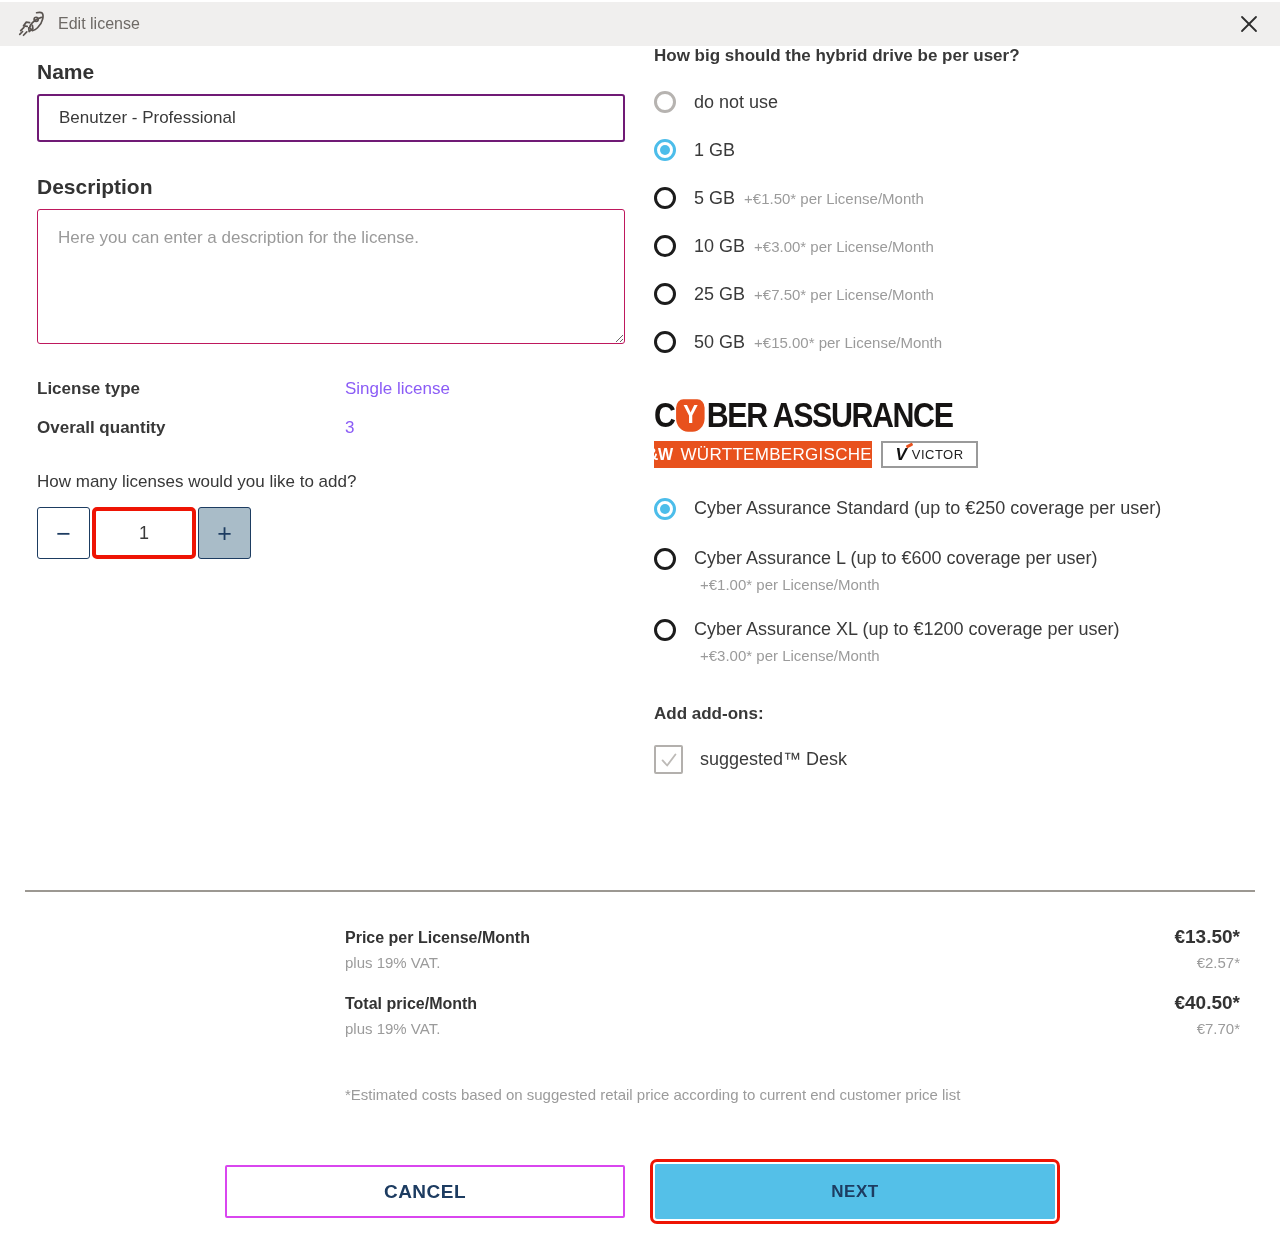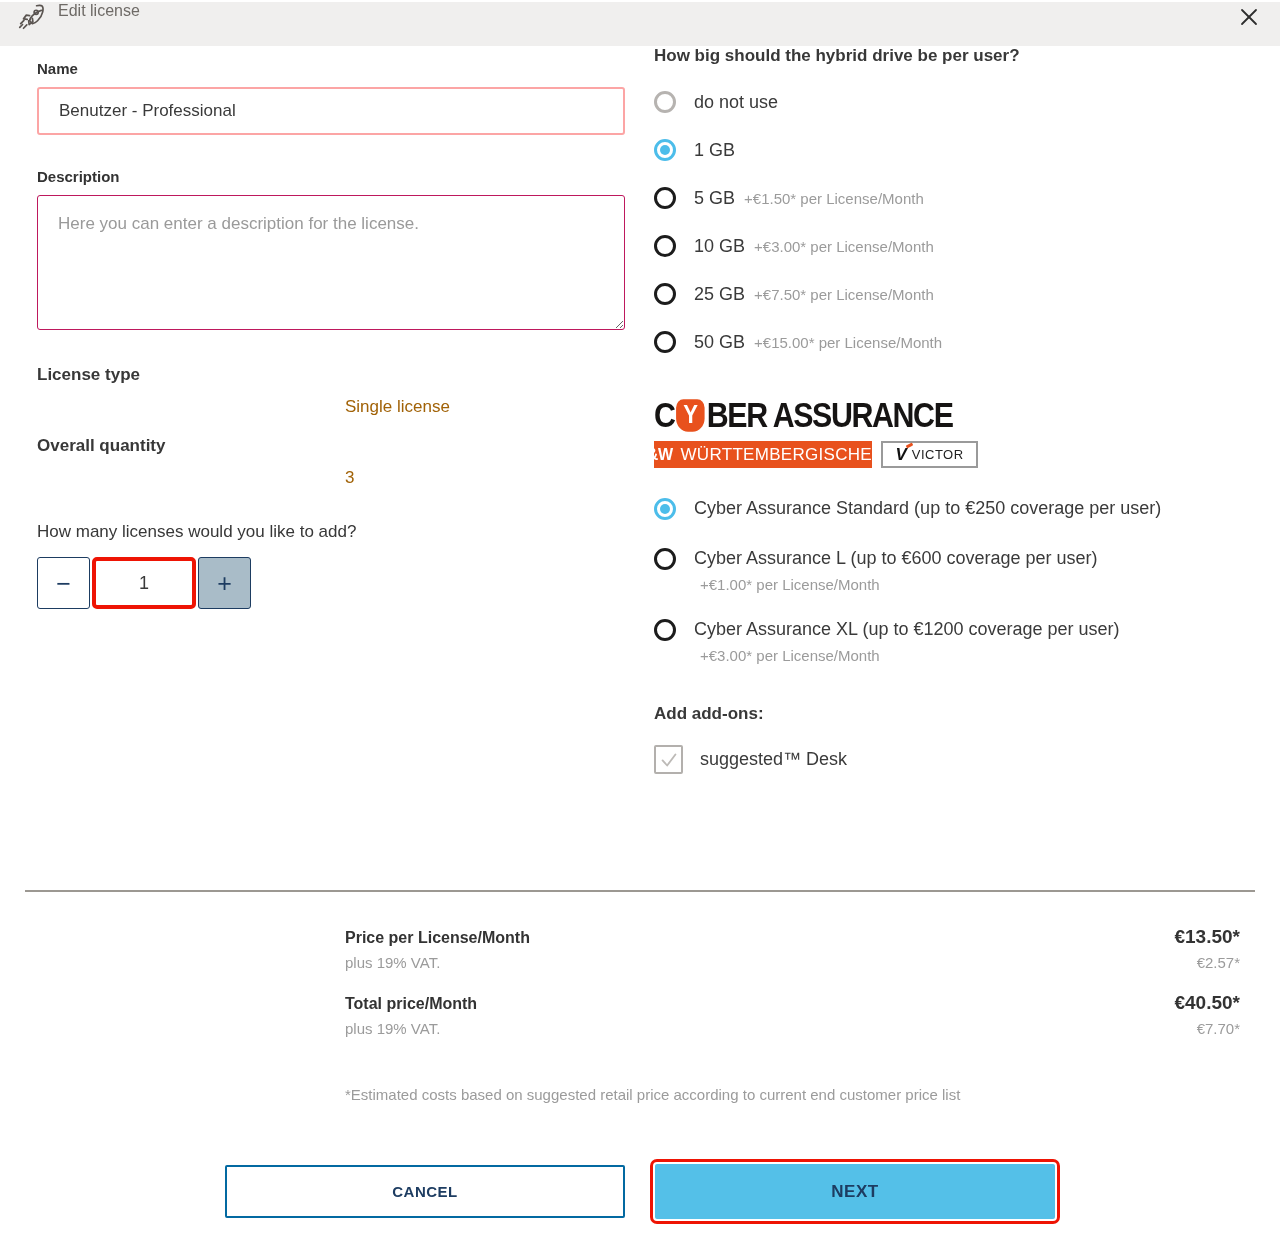--- a/index.html
+++ b/index.html
@@ -2,39 +2,39 @@
 <html><head>
 <meta charset="utf-8">
 <style>
   * { margin:0; padding:0; box-sizing:border-box; }
   html,body { background:#ffffff; }
   body { font-family:"Liberation Sans","DejaVu Sans",sans-serif; color:#383838; }
   .modal { position:relative; width:1280px; height:1247px; background:#fff; overflow:hidden; }
 
   
   .header { position:absolute; top:2px; left:0; right:0; height:44px; background:#f0efee;
-            display:flex; padding:0 16px; }
+            display:flex; align-items:center; padding:0 16px; }
   .header .rocket { width:30px; height:30px; margin-right:12px; flex:none; }
   .header .title { font-size:16px; color:#6e6a66; }
   .header .close { margin-left:auto; width:30px; height:30px; display:flex; align-items:center;
                    justify-content:center; cursor:pointer; background:none; border:none; }
 
   
   .left { position:absolute; left:37px; top:46px; width:588px; }
-  .field-label { font-size:15px; font-weight:bold; color:#333; margin-top:14px; }
-  .name-input { margin-top:10px; width:100%; height:48px; border:2px solid #fca5a5; border-radius:3px;
+  .field-label { font-size:21px; font-weight:bold; color:#333; margin-top:14px; }
+  .name-input { margin-top:10px; width:100%; height:48px; border:2px solid #701a75; border-radius:3px;
                 padding:0 20px; font-size:17px; color:#3a3a3a; font-family:inherit; }
   .desc-label { margin-top:33px; }
   .desc-area { margin-top:10px; width:100%; height:135px; border:1px solid #be185d; border-radius:3px;
                padding:18px 20px; font-size:17px; color:#3a3a3a; font-family:inherit; resize:both; }
   .desc-area::placeholder { color:#9a9a9a; opacity:1; }
   .info-rows { margin-top:31px; }
   .info-row { display:flex; font-size:17px; margin-bottom:19px; }
   .info-row .lbl { width:308px; font-weight:bold; }
-  .info-row .val { font-weight:normal; color:#a16207;margin-top:32px; }
+  .info-row .val { font-weight:normal; color:#8b5cf6; }
   .qty-question { font-size:17px; font-weight:normal; margin-top:34px; }
   .stepper { margin-top:15px; display:flex; align-items:center; }
   .step-btn { width:53px; height:52px; display:flex; align-items:center; justify-content:center;
               border:1px solid #1d3c61; border-radius:3px; font-size:25px; color:#1d3c61;
               background:#fff; cursor:pointer; font-family:inherit; }
   .step-btn.plus { background:#a9bcc8; margin-left:1px; }
   .qty-input { width:104px; height:52px; margin-left:2px; margin-right:1px; border:4px solid #ee1404;
                border-radius:5px; text-align:center; font-size:18px; color:#3a3a3a; background:#fff;
                font-family:inherit; position:relative; z-index:2; }
 
@@ -88,21 +88,21 @@
   .divider { position:absolute; left:25px; right:25px; top:890px; height:2px; background:#9c9892; }
   .summary { position:absolute; left:345px; right:40px; top:926px; }
   .sum-main { display:flex; justify-content:space-between; align-items:baseline; }
   .sum-main .l { font-size:16px; font-weight:bold; color:#333; }
   .sum-main .v { font-size:19px; font-weight:bold; color:#333; }
   .sum-sub { display:flex; justify-content:space-between; margin-top:6px; }
   .sum-sub .l, .sum-sub .v { font-size:15px; color:#9b9b9b; }
   .sum-row2 { margin-top:21px; }
   .footnote { position:absolute; left:345px; top:1086px; font-size:15px; color:#9b9b9b; }
   .cancel-btn { position:absolute; left:225px; top:1165px; width:400px; height:53px; background:#fff;
-                border:2px solid #0369a1; border-radius:2px; color:#1d3c61; font-size:15px;
+                border:2px solid #d946ef; border-radius:2px; color:#1d3c61; font-size:19px;
                 font-weight:bold; letter-spacing:.5px; cursor:pointer; font-family:inherit; }
   .next-btn { position:absolute; left:655px; top:1164px; width:400px; height:55px; background:#54c0e8;
               border:none; border-radius:2px; color:#1d3c61; font-size:17px; font-weight:bold;
               letter-spacing:.5px; cursor:pointer; font-family:inherit;
               outline:3px solid #ee1404; outline-offset:2px; }
 </style>
 </head>
 <body>
 
 <div class="modal">

